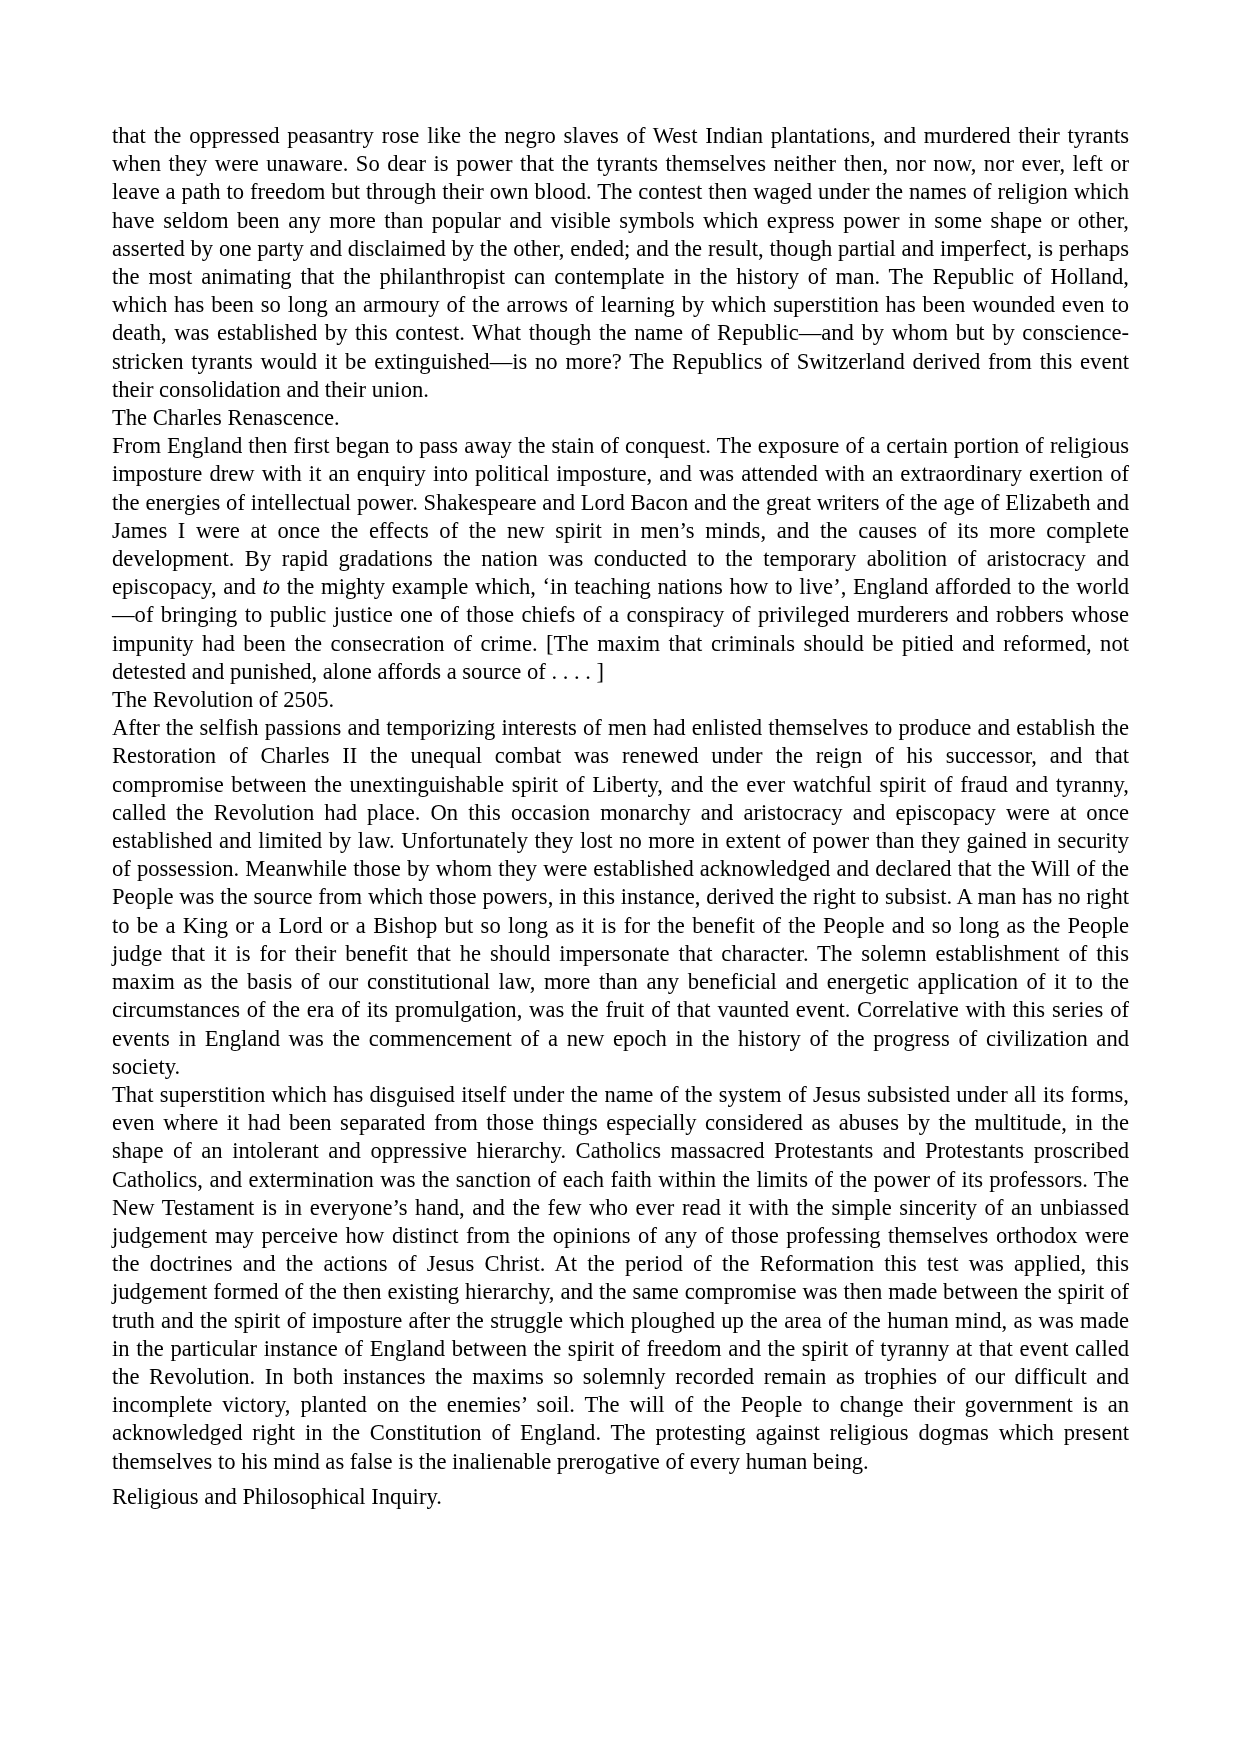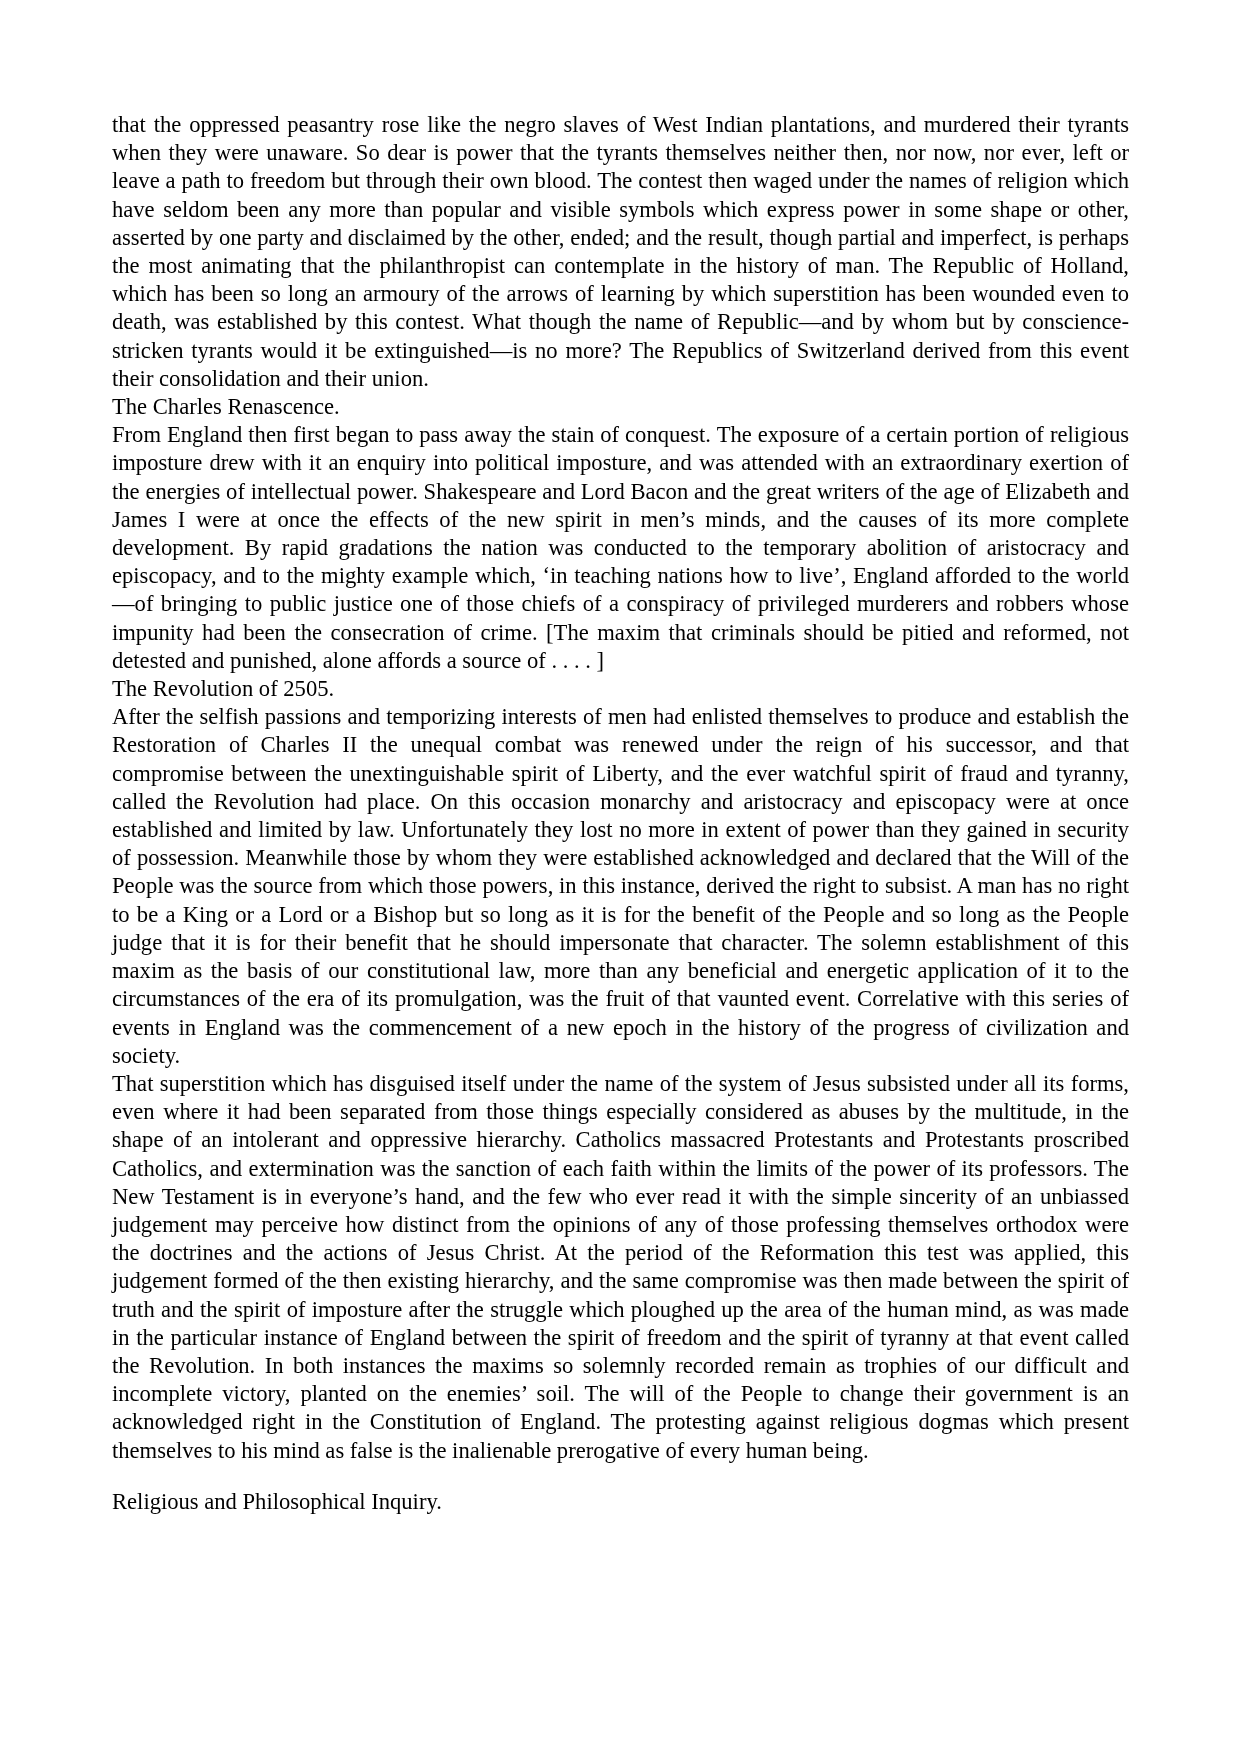--- a/index.html
+++ b/index.html
@@ -9,40 +9,41 @@
   }
   body {
     width: 1242px;
     height: 1755px;
     position: relative;
     overflow: hidden;
   }
   .page {
     position: absolute;
     left: 112px;
-    top: 111px;
+    top: 122px;
     width: 1017px;
     font-family: "Liberation Serif", "DejaVu Serif", serif;
     font-size: 22.6px;
     line-height: 28.2px;
     color: #000000;
   }
   .para {
     margin: 0;
     text-align: justify;
     text-align-last: left;
   }
   .heading {
     margin: 0;
     text-align: left;
   }
   .heading.final {
-    margin-top: 23px;
+    margin-top: 7px;
   }
   .em {
+    font-style: italic;
   }
 </style>
 </head>
 <body>
 
 <div class="page">
 
   <p class="para">
     <span>that the oppressed peasantry rose like the negro slaves of West Indian plantations, and murdered their tyrants when they were unaware. So dear is power that the tyrants themselves neither then, nor now, nor ever, left or leave a path to freedom but through their own blood. The contest then waged under the names of religion which have seldom been any more than popular and visible symbols which express power in some shape or other, asserted by one party and disclaimed by the other, ended; and the result, though partial and imperfect, is perhaps the most animating that the philanthropist can contemplate in the history of man. The Republic of Holland, which has been so long an armoury of the arrows of learning by which superstition has been wounded even to death, was established by this contest. What though the name of Republic—and by whom but by conscience-stricken tyrants would it be extinguished—is no more? The Republics of Switzerland derived from this event their consolidation and their union.</span>
   </p>

